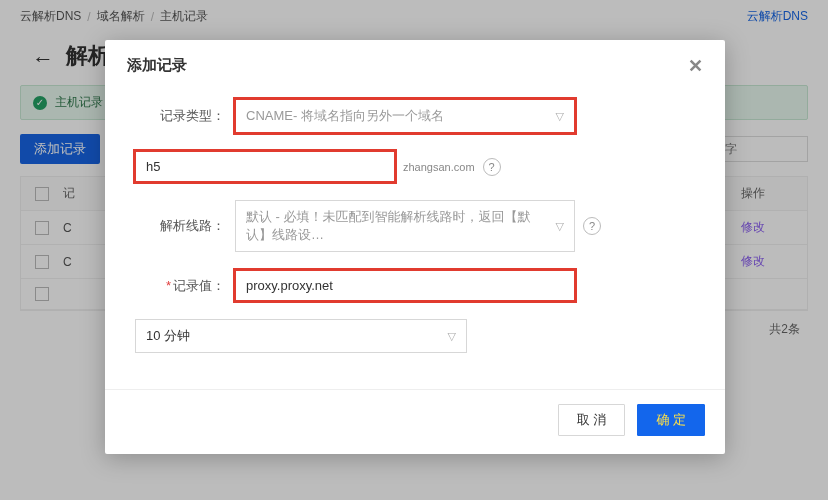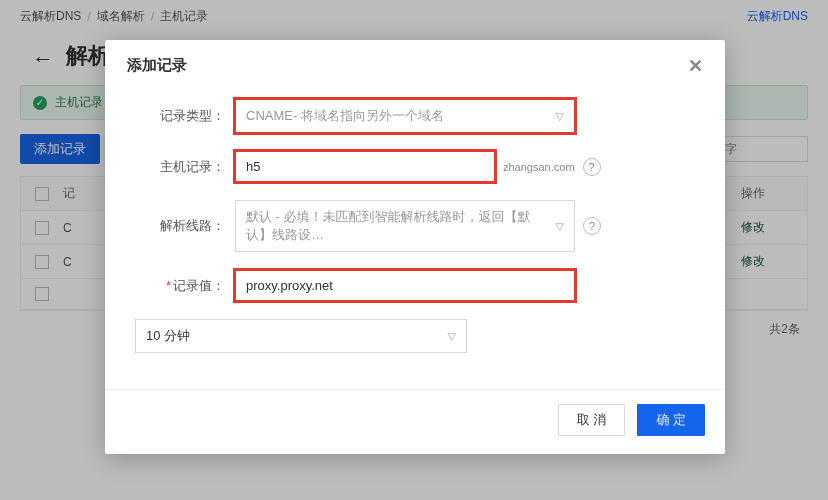--- a/index.html
+++ b/index.html
@@ -83,21 +83,21 @@
     padding: 8px 6px;
     border-bottom: 1px solid #f0f0f0;
     font-size: 12px;
     color: #555;
   }
   .thead { background: #fafafa; font-weight: 500; color: #666; }
   .chk {
     width: 14px; height: 14px; border: 1px solid #bbb; margin-left: 8px;
   }
   .status-ok { color: #1fa363; }
-  .action { color: #14532d; cursor: pointer; }
+  .action { color: #8b5cf6; cursor: pointer; }
   .pager {
     text-align: right; padding: 10px 28px; font-size: 12px; color: #666;
   }
 
   
   .modal-backdrop {
     position: absolute; inset: 0;
     background: rgba(0,0,0,0.05);
   }
   .modal {
@@ -174,21 +174,21 @@
   }
   .btn {
     padding: 6px 18px;
     font-size: 13px;
     border-radius: 1px;
     cursor: pointer;
     background: #fff;
     border: 1px solid #d7d7d7;
   }
   .btn-accent {
-    background: #1366ec; border-color: #1366ec; color: #e5e5e5;
+    background: #1366ec; border-color: #1366ec; color: #fde047;
   }
 </style>
 </head>
 <body>
 
 <div class="page">
   <div class="breadcrumb">
     <span class="link">云解析DNS</span>
     <span class="sep">/</span>
     <span class="link">域名解析</span>
@@ -258,21 +258,20 @@
       <div class="form-label">记录类型：</div>
       <div class="form-field">
         <div class="select w-full highlight">
           <span class="placeholder-text">CNAME- 将域名指向另外一个域名</span>
           <span class="chevron">▽</span>
         </div>
       </div>
     </div>
 
     <div class="form-row">
-      <div class="form-label">主机记录：</div>
       <div class="form-field">
         <div class="input w-mid highlight">
           <span>h5</span>
         </div>
         <span class="suffix">zhangsan.com</span>
         <span class="help-icon">?</span>
       </div>
     </div>
 
     <div class="form-row">

